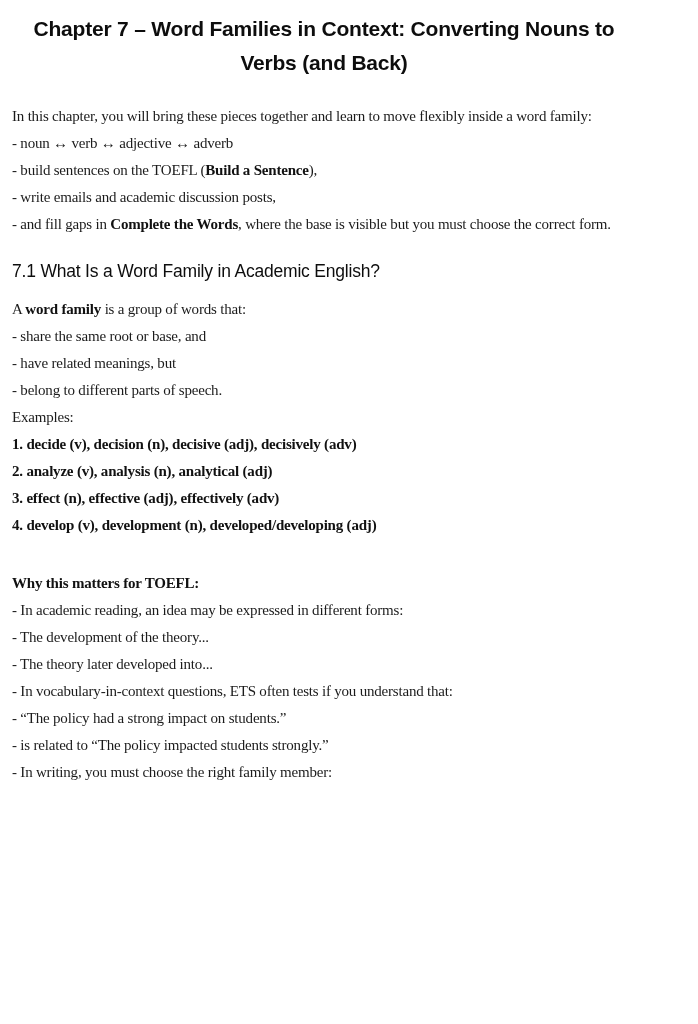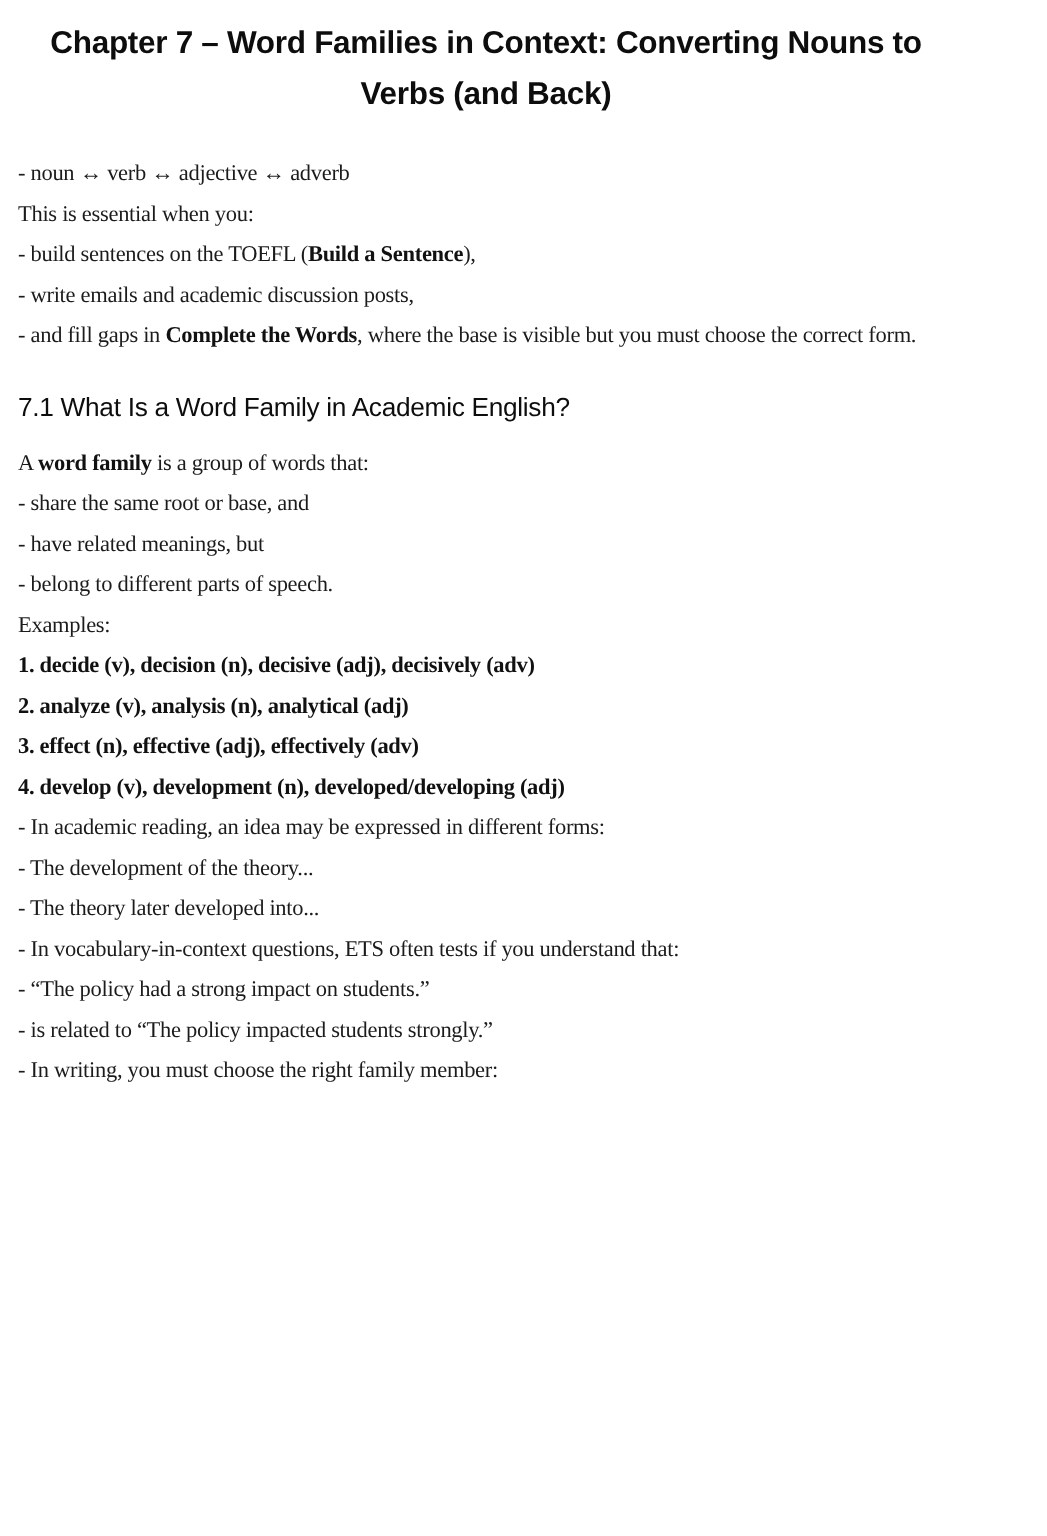--- a/index.html
+++ b/index.html
@@ -53,35 +53,36 @@
   .gap-before {
     margin-top: 36px;
   }
 </style>
 </head>
 <body>
 
 <div class="page">
   <h1 class="title">Chapter 7 – Word Families in Context: Converting Nouns to Verbs (and Back)</h1>
   <div class="content">
+      <p class="para"><span>In this chapter, you will bring these pieces together and learn to move flexibly inside a word family:</span></p>
       <p class="para"><span>- noun ↔ verb ↔ adjective ↔ adverb</span></p>
-      <p class="para"><span>This is essential when you:</span></p>
       <p class="para"><span>- build sentences on the TOEFL (</span><b>Build a Sentence</b><span>),</span></p>
       <p class="para"><span>- write emails and academic discussion posts,</span></p>
       <p class="para"><span>- and fill gaps in </span><b>Complete the Words</b><span>, where the base is visible but you must choose the correct form.</span></p>
       <h2 class="section-heading">7.1 What Is a Word Family in Academic English?</h2>
       <p class="para"><span>A </span><b>word family</b><span> is a group of words that:</span></p>
       <p class="para"><span>- share the same root or base, and</span></p>
       <p class="para"><span>- have related meanings, but</span></p>
       <p class="para"><span>- belong to different parts of speech.</span></p>
       <p class="para"><span>Examples:</span></p>
       <p class="para"><b>1. decide (v), decision (n), decisive (adj), decisively (adv)</b></p>
       <p class="para"><b>2. analyze (v), analysis (n), analytical (adj)</b></p>
       <p class="para"><b>3. effect (n), effective (adj), effectively (adv)</b></p>
       <p class="para"><b>4. develop (v), development (n), developed/developing (adj)</b></p>
+      <p class="para gap-before"><b>Why this matters for TOEFL:</b></p>
       <p class="para"><span>- In academic reading, an idea may be expressed in different forms:</span></p>
       <p class="para"><span>- The development of the theory...</span></p>
       <p class="para"><span>- The theory later developed into...</span></p>
       <p class="para"><span>- In vocabulary-in-context questions, ETS often tests if you understand that:</span></p>
       <p class="para"><span>- “The policy had a strong impact on students.”</span></p>
       <p class="para"><span>- is related to “The policy impacted students strongly.”</span></p>
       <p class="para"><span>- In writing, you must choose the right family member:</span></p>
     </div>
 </div>
 

